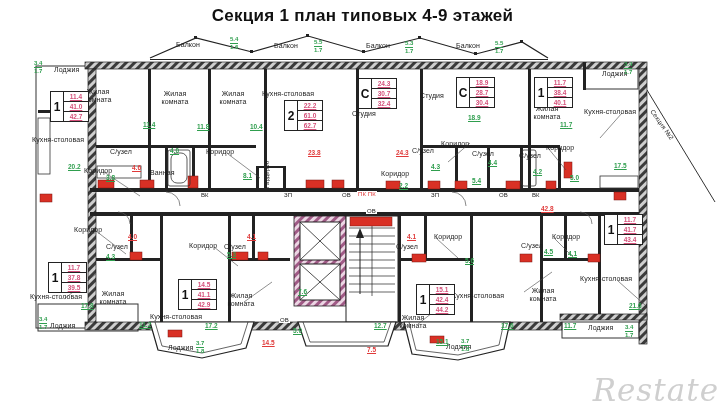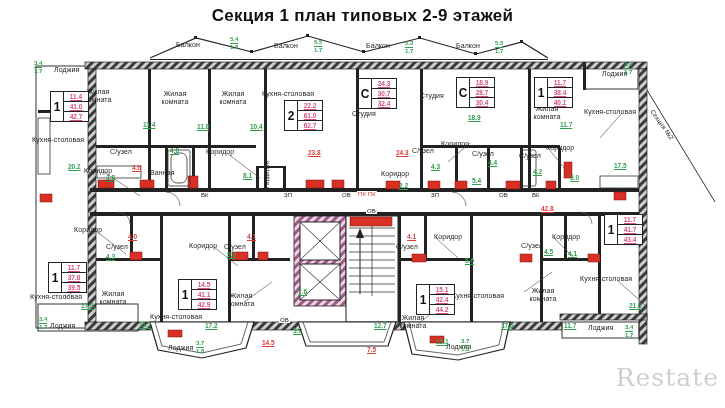--- a/index.html
+++ b/index.html
@@ -21,27 +21,27 @@
   .vert{transform:rotate(-90deg);transform-origin:0 0;font-size:6px}
   .diag{transform:rotate(55deg);transform-origin:0 0;font-size:6.5px}
   .stamp{position:absolute;display:flex;border:1px solid #222;background:#fff;z-index:3}
   .stamp .ty{width:12px;display:flex;align-items:center;justify-content:center;
      font-weight:bold;font-size:12px;color:#111;border-right:1px solid #222}
   .stamp .vals{display:flex;flex-direction:column}
   .stamp .vals i{font-style:normal;font-weight:bold;font-size:6.5px;color:var(--pink);
      min-width:24px;height:9px;line-height:9px;text-align:center;border-bottom:1px solid #222;
      text-decoration:underline}
   .stamp .vals i:last-child{border-bottom:none}
-  .wm{position:absolute;right:6px;bottom:16px;font-family:"DejaVu Serif",serif;
-      font-size:25px;color:#777;opacity:.35;z-index:4;letter-spacing:1px}
+  .wm{position:absolute;right:6px;bottom:0px;font-family:"DejaVu Serif",serif;font-style:italic;
+      font-size:31px;color:#777;opacity:.35;z-index:4;letter-spacing:1px}
 </style>
 </head>
 <body>
 
-<div class="title">Секция 1 план типовых 2-9 этажей</div>
+<div class="title">Секция 1 план типовых 4-9 этажей</div>
 
 <svg class="plan" width="725" height="408" viewBox="0 0 725 408">
   <defs>
     <pattern id="hw" width="6" height="6" patternUnits="userSpaceOnUse" patternTransform="rotate(45)">
       <rect width="6" height="6" fill="#cfcfcf"></rect>
         <rect width="3" height="6" fill="#3b3b3b"></rect>
     </pattern>
     <pattern id="hp" width="6" height="6" patternUnits="userSpaceOnUse" patternTransform="rotate(45)">
       <rect width="6" height="6" fill="#ecd6e4"></rect>
         <rect width="3" height="6" fill="#a05a86"></rect>

